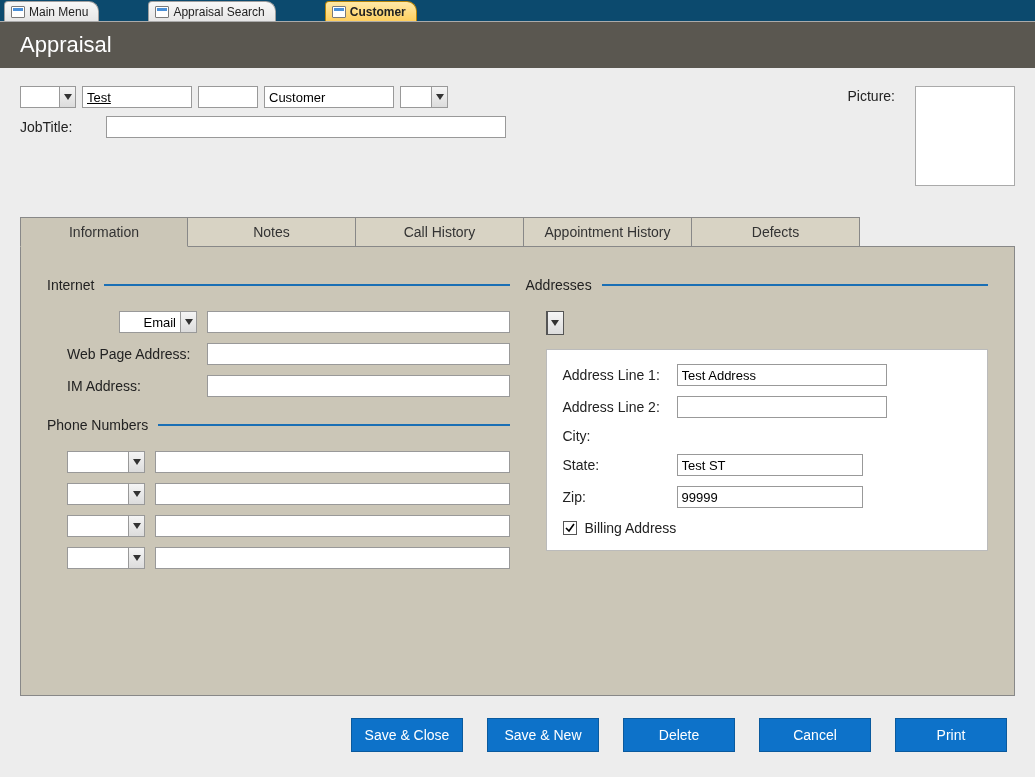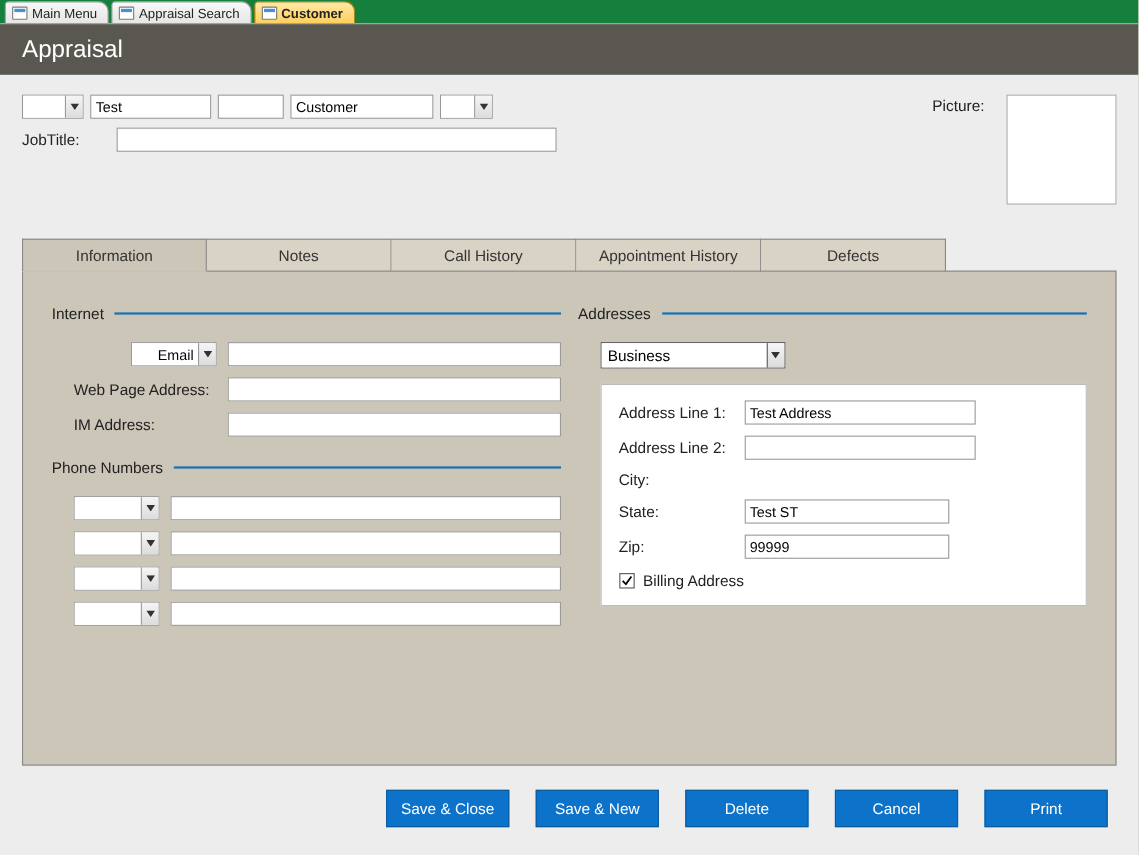--- a/index.html
+++ b/index.html
@@ -5,25 +5,26 @@
   * { box-sizing: border-box; }
   body {
     margin: 0;
     font-family: "Segoe UI", Tahoma, sans-serif;
     font-size: 14px;
     background: #ededed;
     color: #222;
   }
   .app-tabs {
     display: flex;
-    background: #15803d;
+    background: #0c4a6e;
     border-bottom: 1px solid #aaa;
     height: 22px;
     align-items: flex-end;
     padding-left: 4px;
+    gap: 47px;
   }
   .app-tab {
     display: flex;
     align-items: center;
     gap: 4px;
     padding: 1px 10px 1px 6px;
     font-size: 12px;
     background: linear-gradient(#f8f8f8,#e6e6e6);
     border: 1px solid #a0a0a0;
     border-bottom: none;
@@ -190,21 +191,21 @@
     <div class="name-block">
       <div class="name-row">
         <span class="combo">
           <input type="text" value="" style="">
           <span class="combo-btn">
             <svg viewBox="0 0 8 6">
                 <path d="M0 0 L8 0 L4 6 Z" fill="#333"></path>
               </svg>
           </span>
         </span>
-        <input class="textfield" style="width: 110px;" value="Test">
+        <input class="textfield" style="width: 110px; text-decoration: underline;" value="Test">
         <input class="textfield" style="width: 60px;" value="">
         <input class="textfield" style="width: 130px;" value="Customer">
         <span class="combo">
           <input type="text" style="width: 30px;" value="">
           <span class="combo-btn">
             <svg viewBox="0 0 8 6">
                 <path d="M0 0 L8 0 L4 6 Z" fill="#333"></path>
               </svg>
           </span>
         </span>
@@ -306,21 +307,20 @@
       </div>
     </div>
 
     <div class="col">
       <div class="legend-row">
         <span class="legend-text">Addresses</span>
         <span class="legend-line"></span>
       </div>
       <div style="padding-left:20px">
         <span class="addr-select">
-          <input type="text" value="Business" style="">
           <span class="combo-btn" style="border-left:1px solid #555">
               <svg viewBox="0 0 8 6">
                 <path d="M0 0 L8 0 L4 6 Z" fill="#333"></path>
               </svg>
             </span>
         </span>
         <div class="addr-card">
           <div class="field-row">
             <span class="label">Address Line 1:</span>
             <input class="textfield" value="Test Address" style="">

